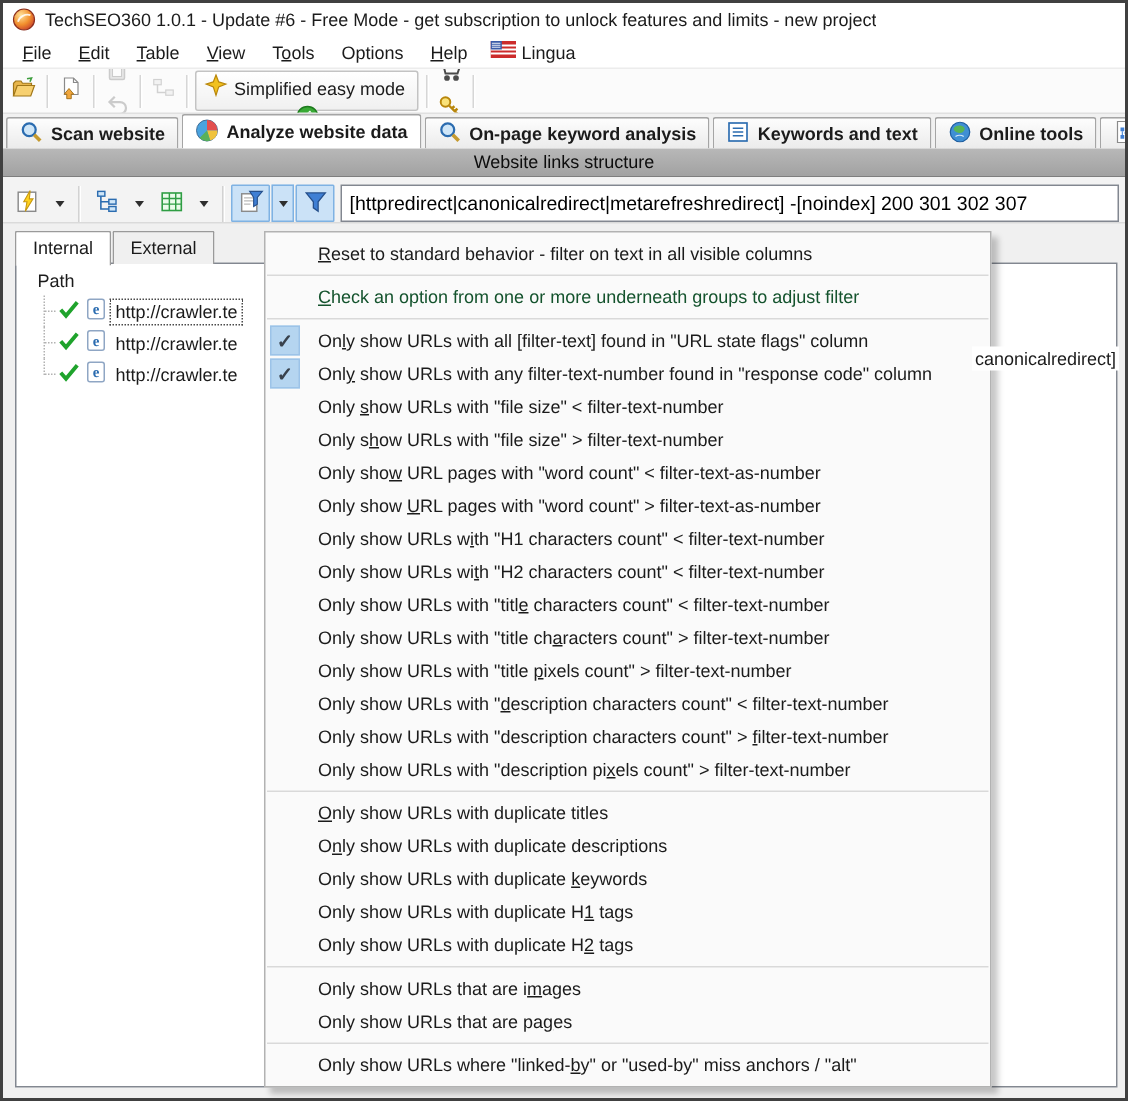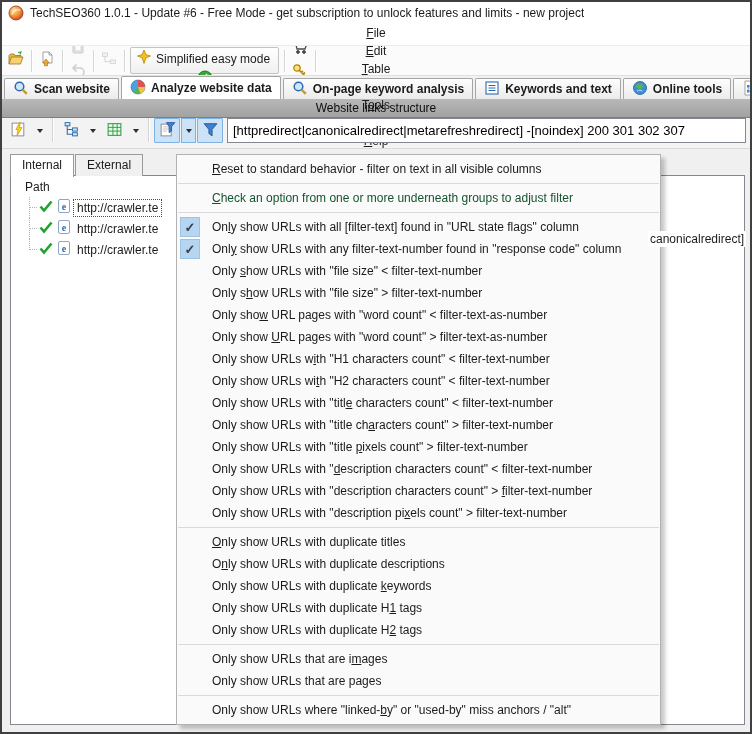--- a/index.html
+++ b/index.html
@@ -7,21 +7,21 @@
   .window{
     position:relative;width:752px;height:734px;background:#f0f0f0;
     border:2px solid #404040;overflow:hidden;
     font-family:"Liberation Sans",sans-serif;font-size:12px;color:#1b1b1b;
   }
   
   .titlebar{height:22px;background:#fff;display:flex;align-items:center;padding:0 6px;}
   .titlebar .app-icon{width:16px;height:16px;margin-right:6px;flex:0 0 16px;}
   .title-text{white-space:nowrap;overflow:hidden;}
   
-  .menubar{height:22px;background:#fff;display:flex;align-items:center;padding:0 4px;border-bottom:1px solid #ececec;flex-direction:column;}
+  .menubar{height:22px;background:#fff;display:flex;align-items:center;padding:0 4px;border-bottom:1px solid #ececec;}
   .menu-item{padding:2px 9px;white-space:nowrap;}
   .lingua{display:flex;align-items:center;gap:4px;padding:2px 6px;}
   .lingua svg{width:17px;height:12px;}
   
   .toolbar{height:30px;background:#fbfbfb;border-bottom:1px solid #e0e0e0;display:flex;align-items:center;padding:0 2px;overflow:hidden;white-space:nowrap;}
   .tbtn{height:24px;min-width:24px;display:inline-flex;align-items:center;justify-content:center;gap:4px;border:1px solid transparent;border-radius:2px;padding:0 2px;}
   .tbtn svg{width:16px;height:16px;}
   .tbtn.disabled svg{filter:grayscale(1);opacity:.4;}
   .tbtn .tlabel{padding-right:3px;}
   .tsep{display:inline-block;width:1px;height:22px;background:#d6d6d6;margin:0 3px;box-shadow:1px 0 0 #fff;vertical-align:middle;}
@@ -31,21 +31,21 @@
   .tabbar{height:23px;background:#f1f1f1;display:flex;align-items:flex-end;padding-left:2px;overflow:hidden;flex-wrap:nowrap;font-weight:bold;}
   .tab{display:inline-flex;align-items:center;gap:5px;height:21px;padding:0 8px;margin-right:2px;
        border:1px solid #a5a5a5;border-bottom:none;border-radius:2px 2px 0 0;
        background:linear-gradient(#fdfdfd,#ebebeb);white-space:nowrap;flex:0 0 auto;}
   .tab.active{background:#fff;height:23px;}
   .tab svg{width:16px;height:16px;}
   
   .section-header{height:19px;background:linear-gradient(#b8b8b8,#a2a2a2);border-bottom:1px solid #7e7e7e;
        display:flex;align-items:center;justify-content:center;color:#0d0d0d;}
   
-  .filterbar{height:31px;background:#f3f3f3;border-bottom:1px solid #dadada;display:flex;align-items:flex-start;padding:0 3px;gap:1px;}
+  .filterbar{height:31px;background:#f3f3f3;border-bottom:1px solid #dadada;display:flex;align-items:flex-end;padding:0 3px;gap:1px;}
   .fbtn{height:25px;min-width:26px;display:flex;align-items:center;justify-content:center;border:1px solid transparent;border-radius:1px;}
   .fbtn svg{width:17px;height:17px;}
   .fdd{height:25px;width:15px;display:flex;align-items:center;justify-content:center;border:1px solid transparent;}
   .arrow-down{width:0;height:0;border-left:3.5px solid transparent;border-right:3.5px solid transparent;border-top:4px solid #2e2e2e;}
   .pressed{background:#cbe2f7;border:1px solid #7fb2e3;}
   .fsep{width:1px;height:24px;background:#d2d2d2;margin:0 4px;box-shadow:1px 0 0 #fff;}
   .filter-input{flex:1;height:25px;border:1px solid #828790;background:#fff;margin-left:3px;margin-right:1px;
        padding:0 5px;font-family:"Liberation Sans",sans-serif;font-size:13px;color:#000;}
   
   .content{position:absolute;left:2px;right:2px;top:149px;bottom:2px;background:#f0f0f0;padding:3px 0 0 6px;}

